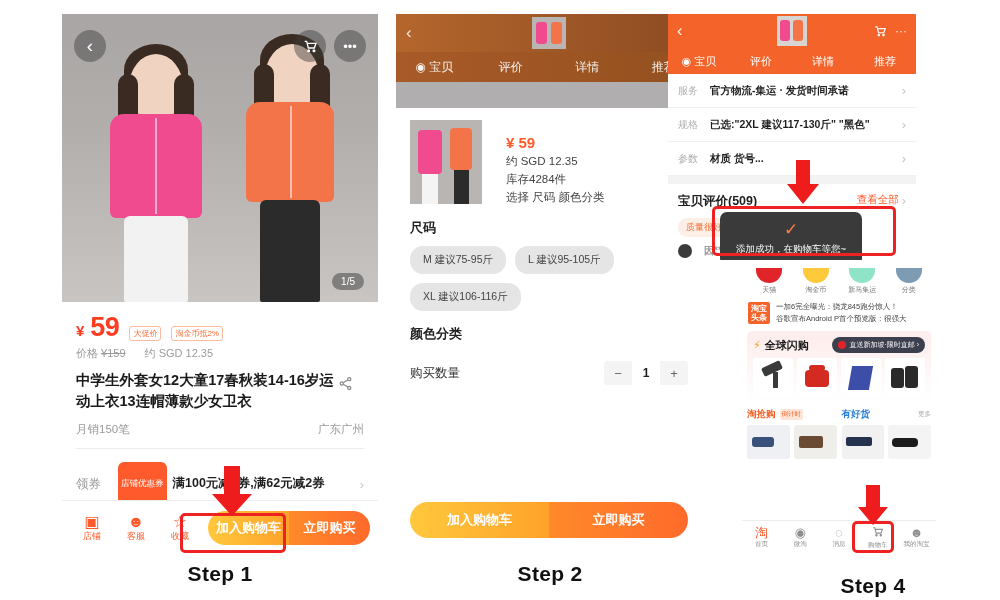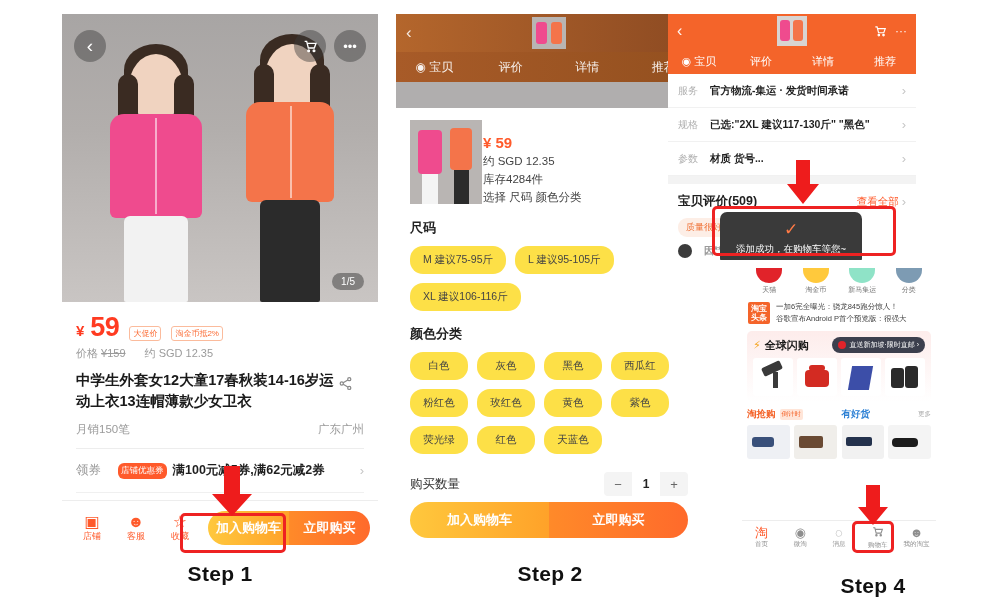--- a/index.html
+++ b/index.html
@@ -81,21 +81,21 @@
   }
   .divider { height: 1px; background: #ededed; margin: 11px 0 0 0; }
   .info-row {
     display: flex; align-items: center; padding: 13px 0 13px 0;
     border-bottom: 1px solid #f0f0f0; font-size: 12.5px;
   }
   .info-key { color: #9b9b9b; width: 42px; flex: none; }
   .info-val { color: #1f1f1f; font-weight: bold; flex: 1; }
   .coupon-badge {
     display:inline-block; font-size: 8.5px; color: #fff; background: #ff5a2b;
-    border-radius: 6px; padding: 2px 3px; margin-right: 6px; vertical-align: 1px;
+    border-radius: 6px; padding: 16px 3px; margin-right: 6px; vertical-align: 1px;
     font-weight: normal;
   }
   .chev { color: #c6c6c6; font-size: 13px; }
 
   .p1-bottombar {
     position: absolute; left: 0; bottom: 0; width: 100%; height: 54px;
     border-top: 1px solid #ededed; background: #fff;
     display: flex; align-items: center; padding: 0 8px;
   }
   .bb-ico {
@@ -132,29 +132,29 @@
     position: absolute; left: 50%; transform: translateX(-50%); top: 3px;
     width: 34px; height: 32px; background: #b9b5b3; overflow:hidden;
   }
   .p2-tabs {
     height: 30px; background: linear-gradient(90deg,#a85b28,#93501f);
     display: flex; align-items: center; color: rgba(255,255,255,.92); font-size: 12px;
   }
   .p2-tabs > div { flex: 1; text-align: center; }
   .p2-grayband { height: 26px; background: #b0aeae; }
   .sku-card { background:#fff; padding: 12px 14px 0 14px; }
-  .sku-top { display: flex; gap: 1px; }
+  .sku-top { display: flex; gap: 24px; }
   .sku-img { width: 72px; height: 84px; background: #b9b5b3; flex: none; position: relative; overflow: hidden; }
   .sku-meta { padding-top: 14px; }
   .sku-price { color: #ff5a2b; font-size: 15px; font-weight: bold; }
   .sku-line { font-size: 11.5px; color: #444; margin-top: 3px; }
   .sec-title { font-size: 13px; color: #222; margin: 14px 0 9px 0; font-weight: bold; }
   .chips { display: flex; flex-wrap: wrap; gap: 9px; }
   .chip {
-    background: #fde047; color: #444; font-size: 10.5px;
+    background: #e5e5e5; color: #444; font-size: 10.5px;
     border-radius: 13px; padding: 7px 13px; white-space: nowrap;
   }
   .chip.color { min-width: 58px; text-align: center; }
   .qty-row { display: flex; align-items: center; justify-content: space-between; margin-top: 18px; }
   .qty-label { font-size: 12.5px; color: #333; }
   .stepper { display: flex; align-items: center; background: #f4f4f4; border-radius: 4px; overflow: hidden; }
   .stepper div { width: 28px; height: 24px; display:flex; align-items:center; justify-content:center; font-size: 13px; color:#666; }
   .stepper .val { background: #fff; color: #222; font-weight: bold; font-size: 12px; }
   .p2-cta {
     position: absolute; left: 14px; right: 14px; bottom: 16px; height: 36px;
@@ -169,21 +169,21 @@
   }
   .p3-tabs { height: 26px; background: #f4642a; display:flex; align-items:center; color:#fff; font-size: 11px; }
   .p3-tabs > div { flex:1; text-align:center; }
   .p3-row {
     display: flex; align-items: center; padding: 9px 10px;
     border-bottom: 1px solid #f1f1f1; font-size: 11px;
   }
   .p3-key { color: #b0b0b0; width: 32px; flex: none; font-size: 10px; }
   .p3-val { color: #1f1f1f; flex: 1; font-weight: bold; font-size: 10.5px; }
   .p3-band { height: 8px; background: #f3f3f3; }
-  .rev-head { display: flex; align-items: center; padding: 9px 10px 6px 10px; }
+  .rev-head { display: flex; padding: 9px 10px 6px 10px; }
   .rev-title { font-weight: bold; font-size: 12.5px; color: #1f1f1f; flex: 1; }
   .rev-all { color: #ff5a2b; font-size: 10.5px; }
   .rev-tag {
     display: inline-block; background: #fdeee6; color: #ef7136;
     font-size: 9px; border-radius: 9px; padding: 3px 8px; margin: 0 0 7px 10px;
   }
   .rev-user { display:flex; align-items:flex-start; gap:12px; padding: 0 10px; font-weight: bold; }
   .rev-av { width: 14px; height: 14px; border-radius: 50%; background: #3b3b3b; }
   .rev-name { font-size: 10px; color: #9b9b9b; }
   .rev-text { padding: 4px 10px 0 10px; font-size: 10.5px; color: #262626; line-height: 1.5; }
@@ -389,33 +389,20 @@
       </div>
 
       <div class="sec-title">尺码</div>
       <div class="chips">
         <div class="chip">M 建议75-95斤</div>
         <div class="chip">L 建议95-105斤</div>
         <div class="chip">XL 建议106-116斤</div>
       </div>
 
       <div class="sec-title">颜色分类</div>
-      <div class="chips">
-        <div class="chip color">白色</div>
-        <div class="chip color">灰色</div>
-        <div class="chip color">黑色</div>
-        <div class="chip color">西瓜红</div>
-        <div class="chip color">粉红色</div>
-        <div class="chip color">玫红色</div>
-        <div class="chip color">黄色</div>
-        <div class="chip color">紫色</div>
-        <div class="chip color">荧光绿</div>
-        <div class="chip color">红色</div>
-        <div class="chip color">天蓝色</div>
-      </div>
 
       <div class="qty-row">
         <div class="qty-label">购买数量</div>
         <div class="stepper">
           <div>−</div>
           <div class="val">1</div>
           <div>+</div>
         </div>
       </div>
     </div>

